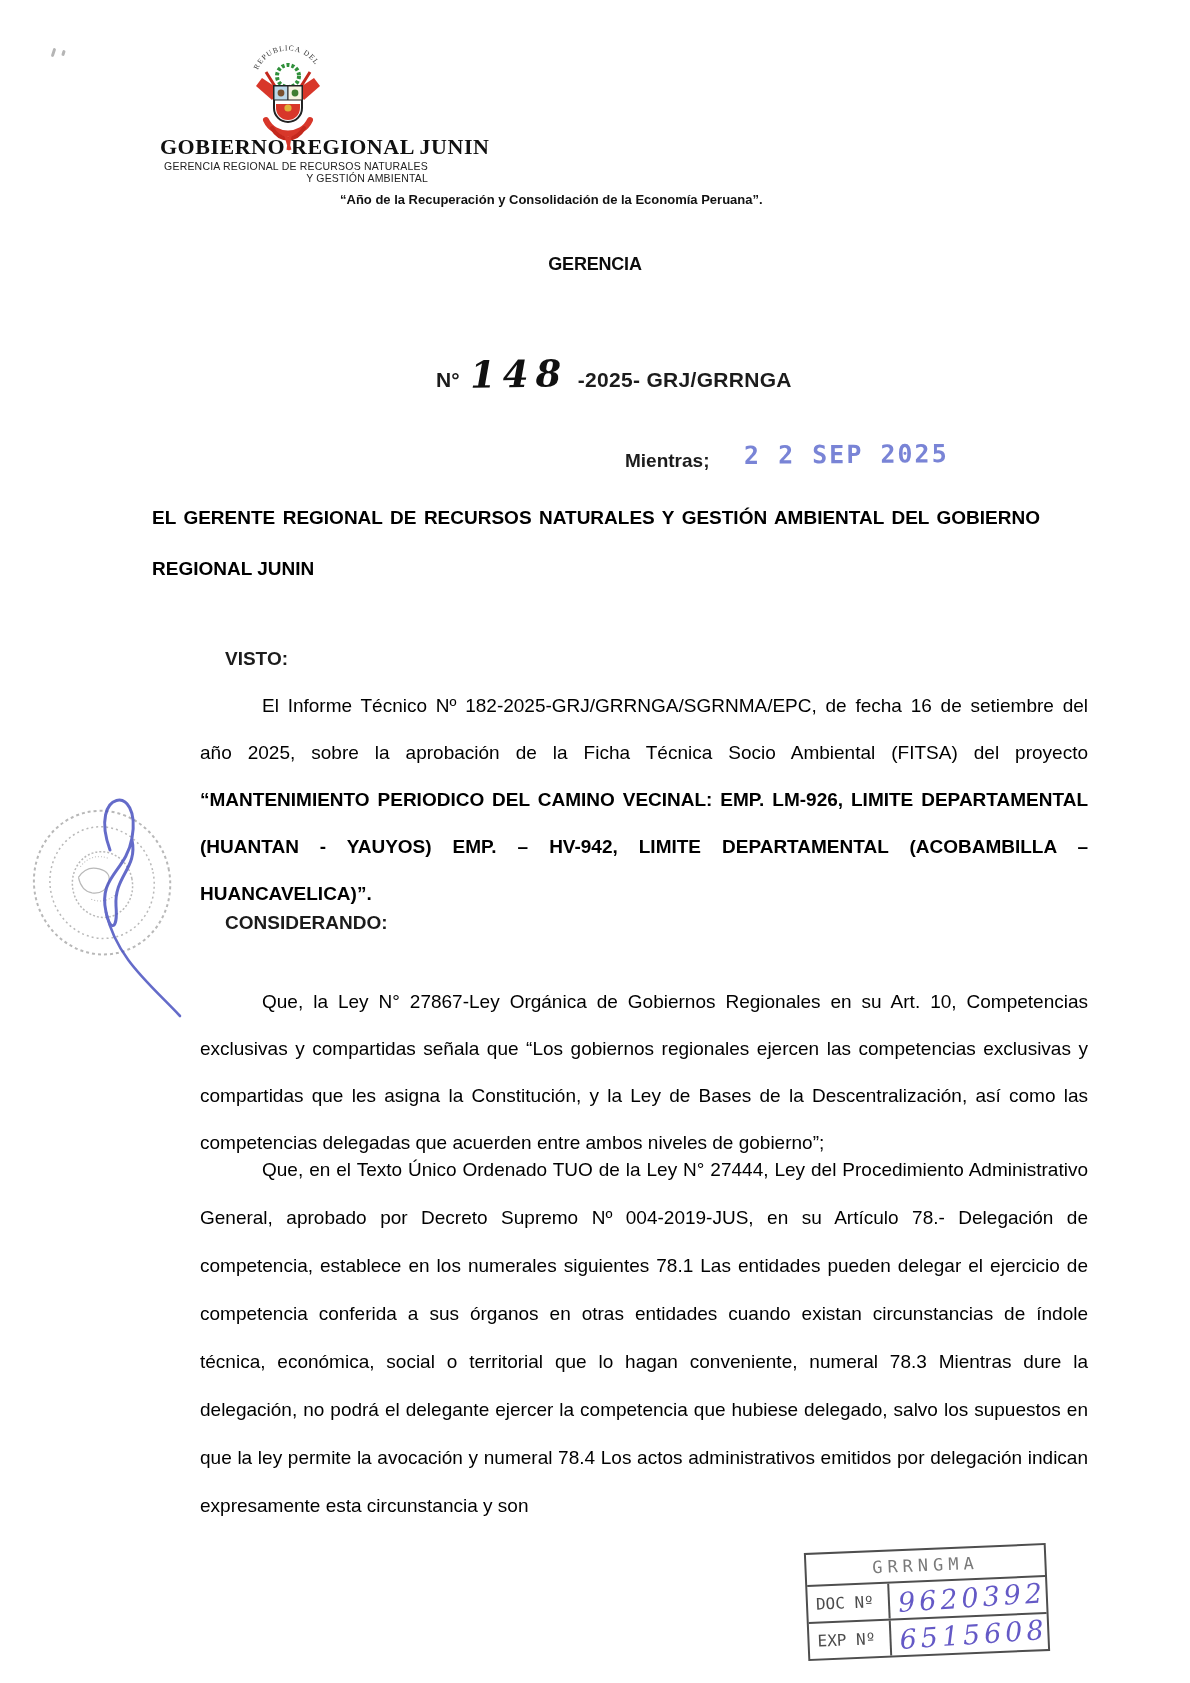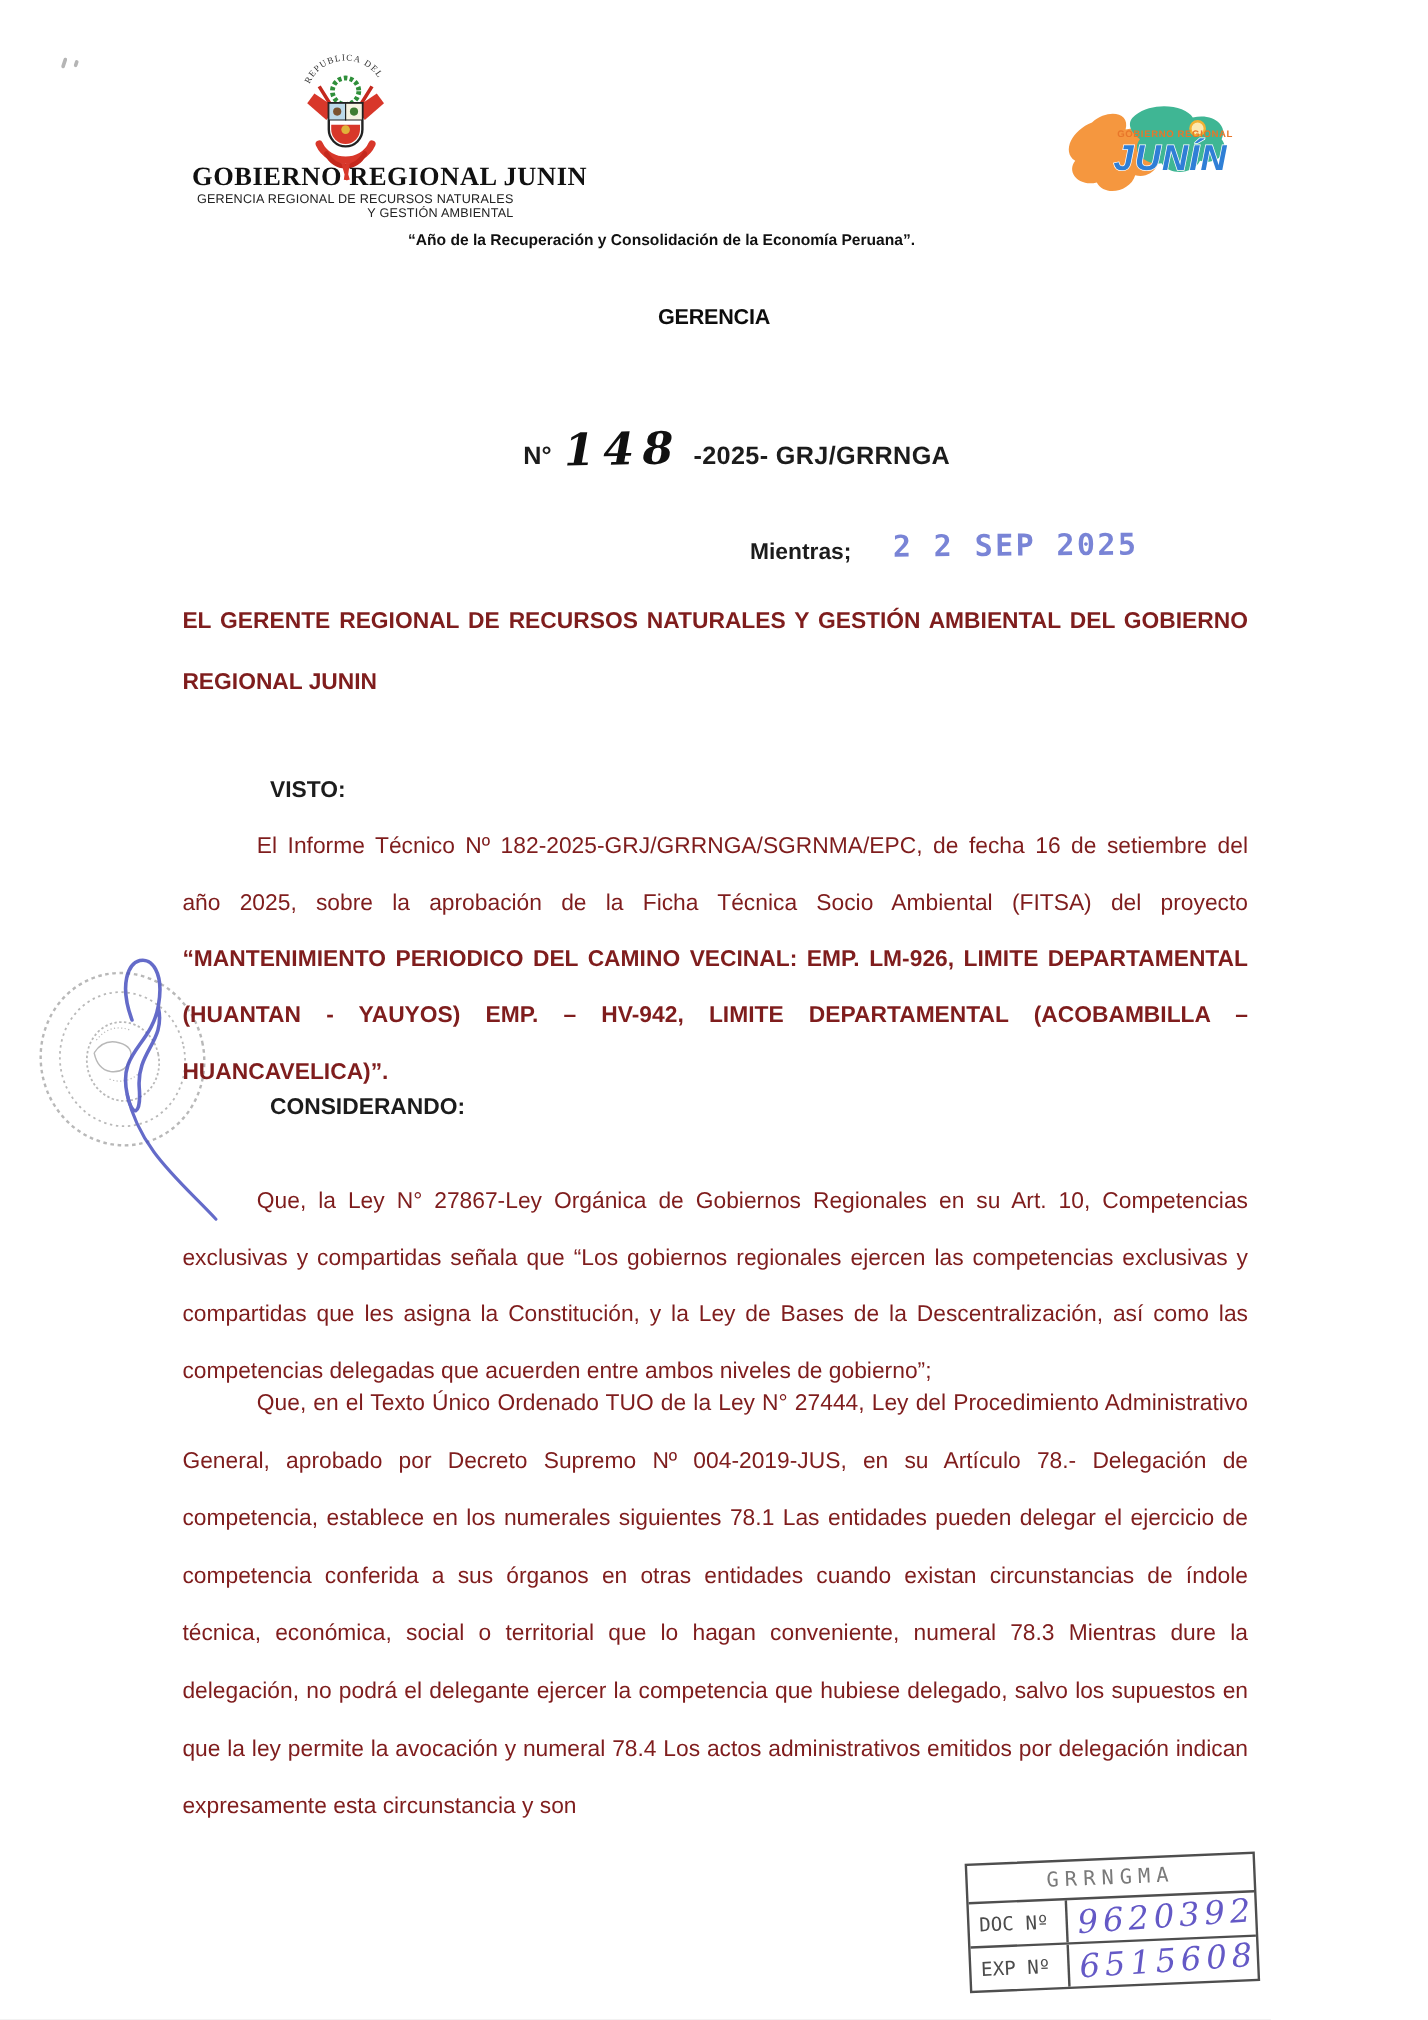--- a/index.html
+++ b/index.html
@@ -23,23 +23,23 @@
   .res-prefix{font-weight:bold; font-size:21px;}
   .res-number{font-family:"DejaVu Serif", serif; font-style:italic; font-weight:bold; font-size:37px; letter-spacing:7px; transform:rotate(-1deg); color:#101010;}
   .res-suffix{font-weight:bold; font-size:21px; letter-spacing:.3px;}
 
   .city{font-weight:bold; font-size:19px;}
   .date-stamp{
     font-family:"DejaVu Sans Mono", monospace; font-weight:bold; font-size:25px;
     color:#6b77d2; letter-spacing:2px; transform:rotate(-.5deg); opacity:.9; white-space:nowrap;
   }
 
-  .body-par{width:888px; font-size:19px; line-height:47px; text-align:justify; color:#7f1d1d;}
+  .body-par{width:888px; font-size:19px; line-height:47px; text-align:justify; color:#000000;}
   .bold{font-weight:bold;}
-  .indent{text-indent:62px;}
+  .indent{text-indent:62px;margin-left:48px;}
   .section-label{font-weight:bold; font-size:19px;}
 
   
   .under{z-index:0;}
   .over{z-index:2;}
 
   
   .stamp-box{
     width:238px; transform:rotate(-2.4deg);
     border:2px solid #4e4e4e; background:rgba(255,255,255,.6); color:#555;
@@ -95,29 +95,20 @@
       <path d="M20 84 C28 102 56 102 64 84" fill="none" stroke="#d8372a" stroke-width="6" stroke-linecap="round"></path>
       <path d="M26 92 C34 106 50 106 58 92" fill="none" stroke="#c4281d" stroke-width="4" stroke-linecap="round"></path>
       <path d="M40 100 l4 14 M44 100 l-2 14" stroke="#d8372a" stroke-width="3"></path>
     </svg>
   </div>
 
   <div class="abs org-name" style="left:160px; top:134px;">GOBIERNO REGIONAL JUNIN</div>
   <div class="abs org-sub" style="left:163px; top:160px; width:265px;">GERENCIA REGIONAL DE RECURSOS NATURALES</div>
   <div class="abs org-sub" style="left:163px; top:172px; width:265px;">Y GESTIÓN AMBIENTAL</div>
 
-  <div class="abs" style="left:876px; top:80px; width:152px; height:88px;">
-    <svg width="152" height="88" viewBox="0 0 152 88">
-      <path d="M34 22 C48 10 66 14 62 28 C78 24 92 30 86 44 C96 54 84 70 70 66 C66 80 44 84 38 72 C24 76 12 64 20 54 C8 46 18 28 34 22 Z" fill="#f5973f"></path>
-      <path d="M70 16 C86 4 112 8 118 18 C134 14 148 24 142 36 C150 46 138 58 124 54 C118 66 98 66 92 56 C78 58 66 46 74 36 C66 30 62 22 70 16 Z" fill="#3fb694"></path>
-      <circle cx="122" cy="27" r="6" fill="#fde9b0" stroke="#f2b233" stroke-width="2"></circle>
-      <text x="55" y="34" font-size="8" font-weight="bold" fill="#e8762a" letter-spacing=".5">GOBIERNO REGIONAL</text>
-      <text x="52" y="62" font-size="30" font-weight="bold" font-style="italic" fill="#2f7fd6" stroke="#ffffff" stroke-width="1.2" paint-order="stroke" letter-spacing="1">JUNÍN</text>
-    </svg>
-  </div>
 
   <div class="abs year-quote" style="left:340px; top:192px;">“Año de la Recuperación y Consolidación de la Economía Peruana”.</div>
 
   <div class="abs doc-title" style="left:150px; top:242px;">
     <div>GERENCIA</div>
   </div>
 
   <div class="abs res-row" style="left:436px; top:352px;">
     <span class="res-prefix">N°</span>
     <span class="res-number">148</span>

